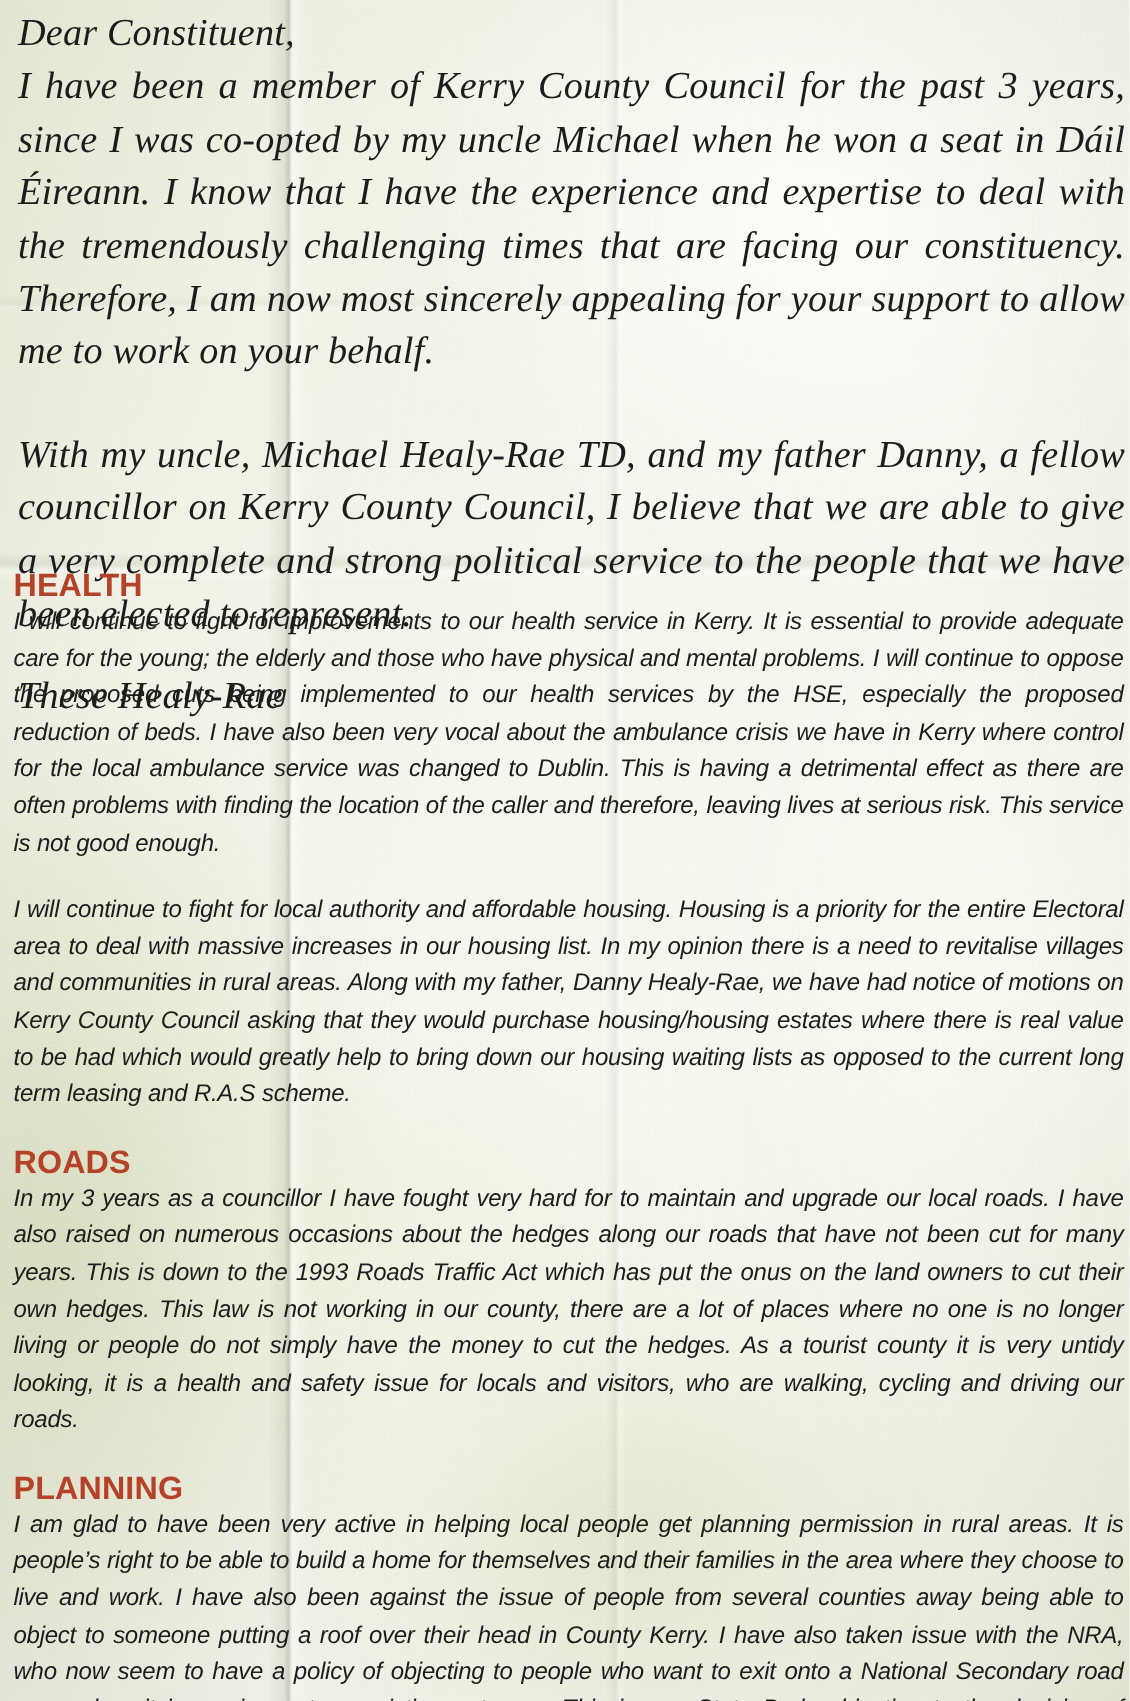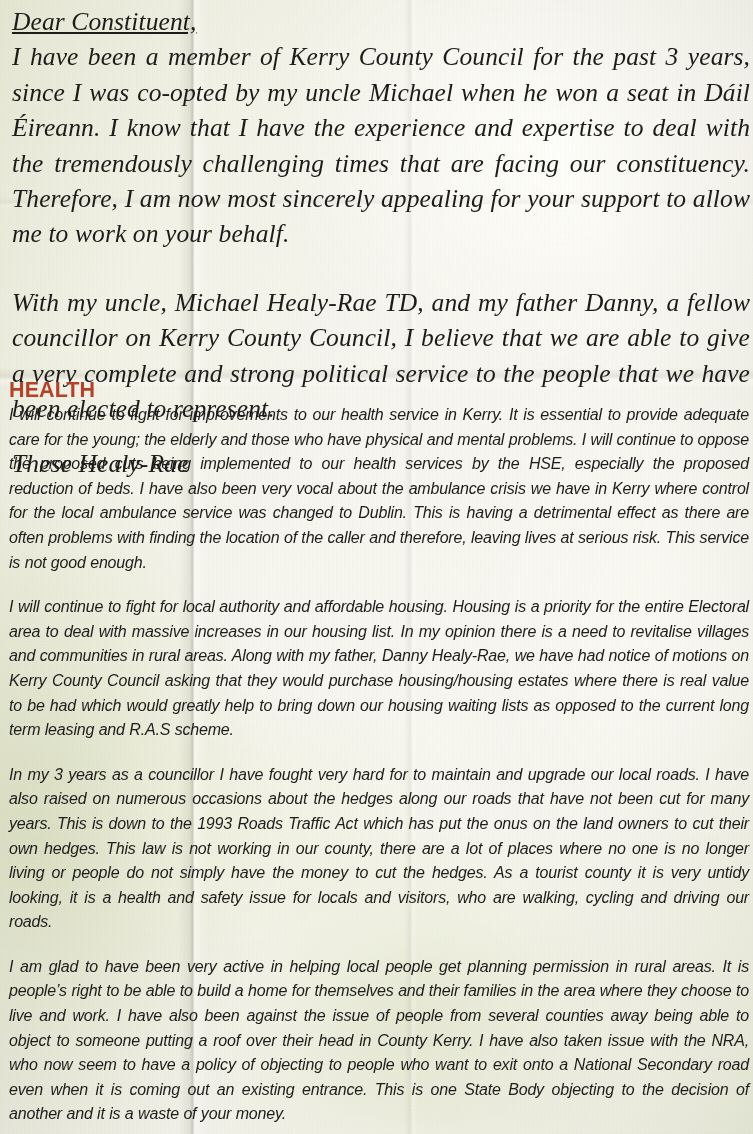--- a/index.html
+++ b/index.html
@@ -166,21 +166,20 @@
     font-family: "Liberation Serif", serif;
     font-style: italic;
     font-size: 25.5px;
     line-height: 35.4px;
     color: #1d1c1a;
     text-align: justify;
     letter-spacing: 0.1px;
   }
   .letter p.nojustify {
     text-align: left;
-    text-decoration: underline;
   }
   .letter .para-gap {
     height: 33px;
   }
   .signature {
     margin: 0;
     padding-top: 20px;
     padding-right: 6px;
     text-align: right;
     font-family: "Liberation Serif", serif;
@@ -278,24 +277,26 @@
 
       <div class="section-gap"></div>
 
       <div class="section-block">
         <p class="section-body">I will continue to fight for local authority and affordable housing. Housing is a priority for the entire Electoral area to deal with massive increases in our housing list.  In my opinion there is a need to revitalise villages and communities in rural areas.  Along with my father, Danny Healy-Rae, we have had notice of motions on Kerry County Council asking that they would purchase housing/housing estates where there is real value to be had which would greatly help to bring down our housing waiting lists as opposed to the current long term leasing and R.A.S scheme.</p>
       </div>
 
       <div class="section-gap"></div>
 
       <div class="section-block">
+        <p class="section-head">ROADS</p>
         <p class="section-body">In my 3 years as a councillor I have fought very hard for to maintain and upgrade our local roads.  I have also raised on numerous occasions about the hedges along our roads that have not been cut for many years.  This is down to the 1993 Roads Traffic Act which has put the onus on the land owners to cut their own hedges.  This law is not working in our county, there are a lot of places where no one is no longer living or people do not simply have the money to cut the hedges.  As a tourist county it is very untidy looking, it is a health and safety issue for locals and visitors, who are walking, cycling and driving our roads.</p>
       </div>
 
       <div class="section-gap"></div>
 
       <div class="section-block">
+        <p class="section-head">PLANNING</p>
         <p class="section-body last">I am glad to have been very active in helping local people get planning permission in rural areas.  It is people’s right to be able to build a home for themselves and their families in the area where they choose to live and work.  I have also been against the issue of people from several counties away being able to object to someone putting a roof over their head in County Kerry.  I have also taken issue with the NRA, who now seem to have a policy of objecting to people who want to exit onto a National Secondary road even when it is coming out an existing entrance.  This is one State Body objecting to the decision of another and it is a waste of your money.</p>
       </div>
 
     </div>
   </div>
 </div>
 
 </body></html>

